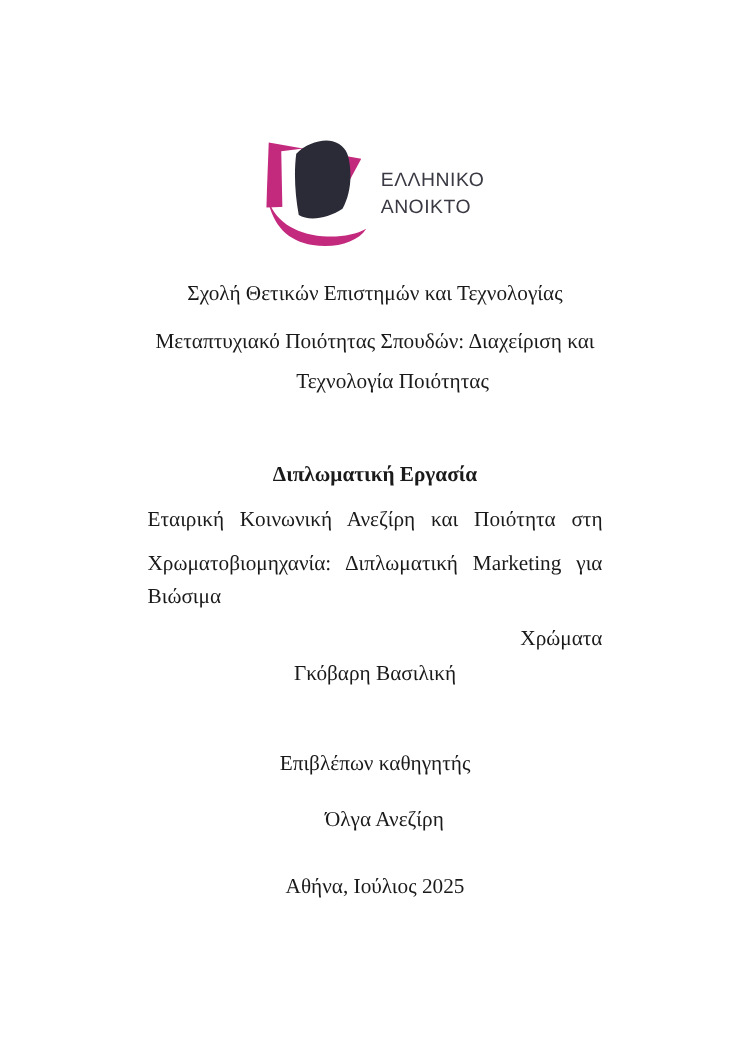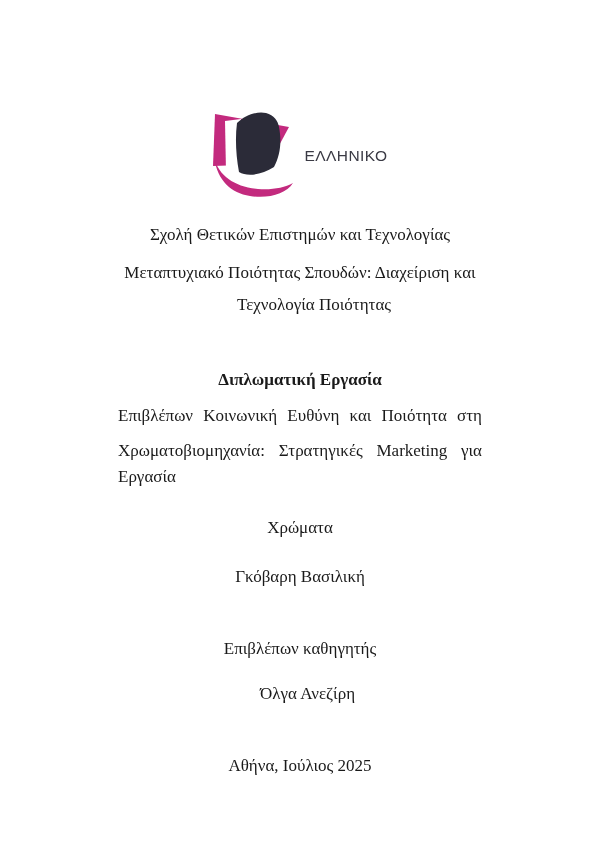--- a/index.html
+++ b/index.html
@@ -47,56 +47,57 @@
   }
   .l-school   { margin-top: 24px; }
   .l-prog1    { margin-top: 12px; }
   .l-prog2    { margin-top: 6px; padding-left: 28px; }
   .l-type     { margin-top: 49px; font-weight: bold; }
   .title-block { margin: 0 72px; }
   .t-line     { line-height: 26px; }
   .t-just     { text-align: justify; text-align-last: justify; }
   .t1 { margin-top: 10px; }
   .t2 { margin-top: 9px; }
-  .t3 { margin-top: 25px; text-align: center; }
-  .l-author   { margin-top: 23px; }
+  .t3 { margin-top: 8px; text-align: right; }
+  .l-author   { margin-top: 2px; }
   .l-suplabel { margin-top: 46px; }
   .l-supname  { margin-top: 19px; padding-left: 15px; }
-  .l-place    { margin-top: 46px; }
+  .l-place    { margin-top: 27px; }
 </style>
 </head>
 <body>
 
 <div class="page">
 
   <div class="logo-row">
     <svg class="logo-mark" viewBox="0 0 82 86" xmlns="http://www.w3.org/2000/svg">
 
       <polygon points="2,2 76,15 56,52 0,54" fill="#c32a7e"></polygon>
 
       <polygon points="12,9 28,7 25,62 13,60" fill="#ffffff"></polygon>
 
       <path d="M24,11 C32,3 44,-1 53,1 C61,3 65,9 66,15 C69,30 67,44 61,55 C49,63 34,65 26,60 C23,44 22,26 24,11 Z" fill="#2b2b38"></path>
 
       <path d="M1,46 C6,64 22,75 45,77 C59,78 71,76 80,71 C73,82 55,87 37,84 C18,81 5,69 1,46 Z" fill="#c32a7e"></path>
     </svg>
     <div class="logo-text">
       <div>ΕΛΛΗΝΙΚΟ</div>
+      <div>ΑΝΟΙΚΤΟ</div>
     </div>
   </div>
 
   <div class="line l-school">Σχολή Θετικών Επιστημών και Τεχνολογίας</div>
   <div class="line l-prog1">Μεταπτυχιακό Ποιότητας Σπουδών: Διαχείριση και</div>
   <div class="line l-prog2">Τεχνολογία Ποιότητας</div>
 
   <div class="line l-type">Διπλωματική Εργασία</div>
 
   <div class="title-block">
-    <div class="t-line t-just t1">Επιβλέπων Κοινωνική Ευθύνη και Ποιότητα στη</div>
-    <div class="t-line t-just t2">Χρωματοβιομηχανία: Στρατηγικές Marketing για Εργασία</div>
+    <div class="t-line t-just t1">Εταιρική Κοινωνική Ανεζίρη και Ποιότητα στη</div>
+    <div class="t-line t-just t2">Χρωματοβιομηχανία: Διπλωματική Marketing για Βιώσιμα</div>
     <div class="t-line t3">Χρώματα</div>
   </div>
 
   <div class="line l-author">Γκόβαρη Βασιλική</div>
 
   <div class="line l-suplabel">Επιβλέπων καθηγητής</div>
   <div class="line l-supname">Όλγα Ανεζίρη</div>
 
   <div class="line l-place">Αθήνα, Ιούλιος 2025</div>
 

